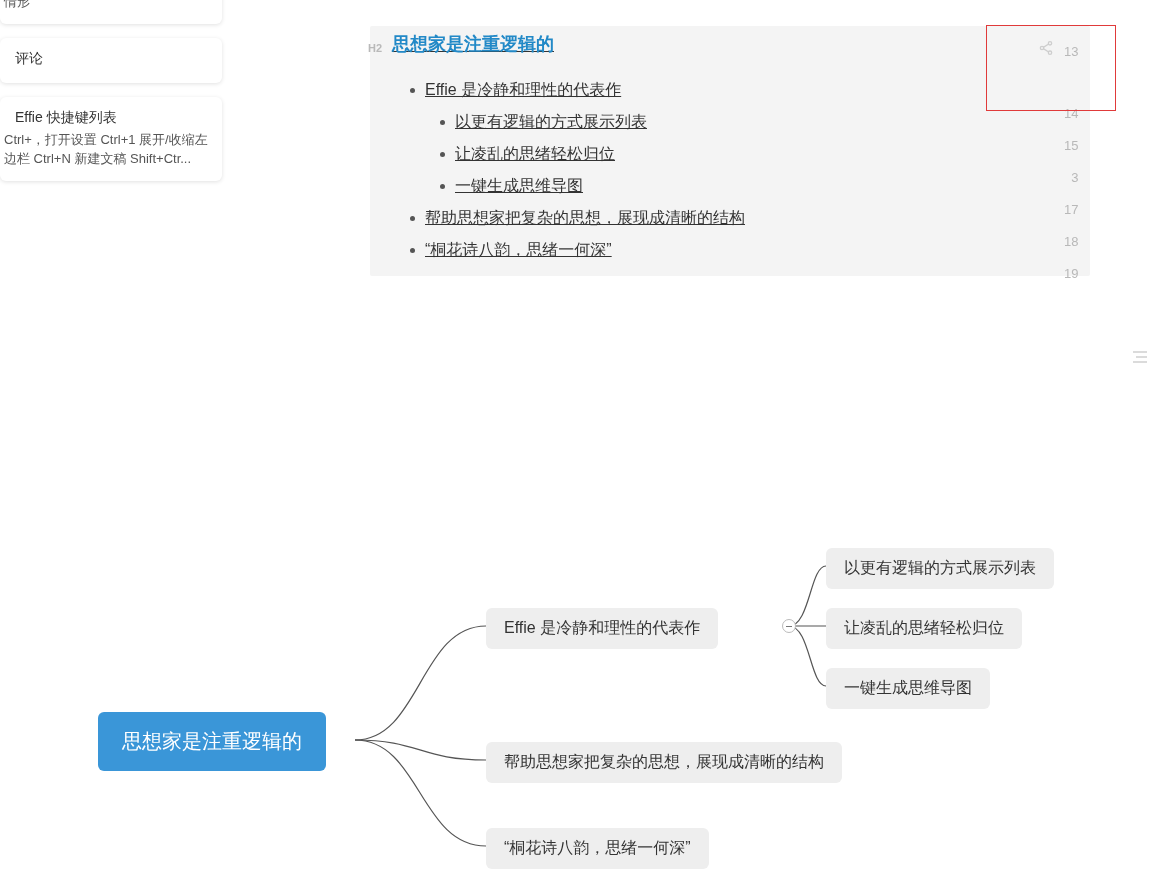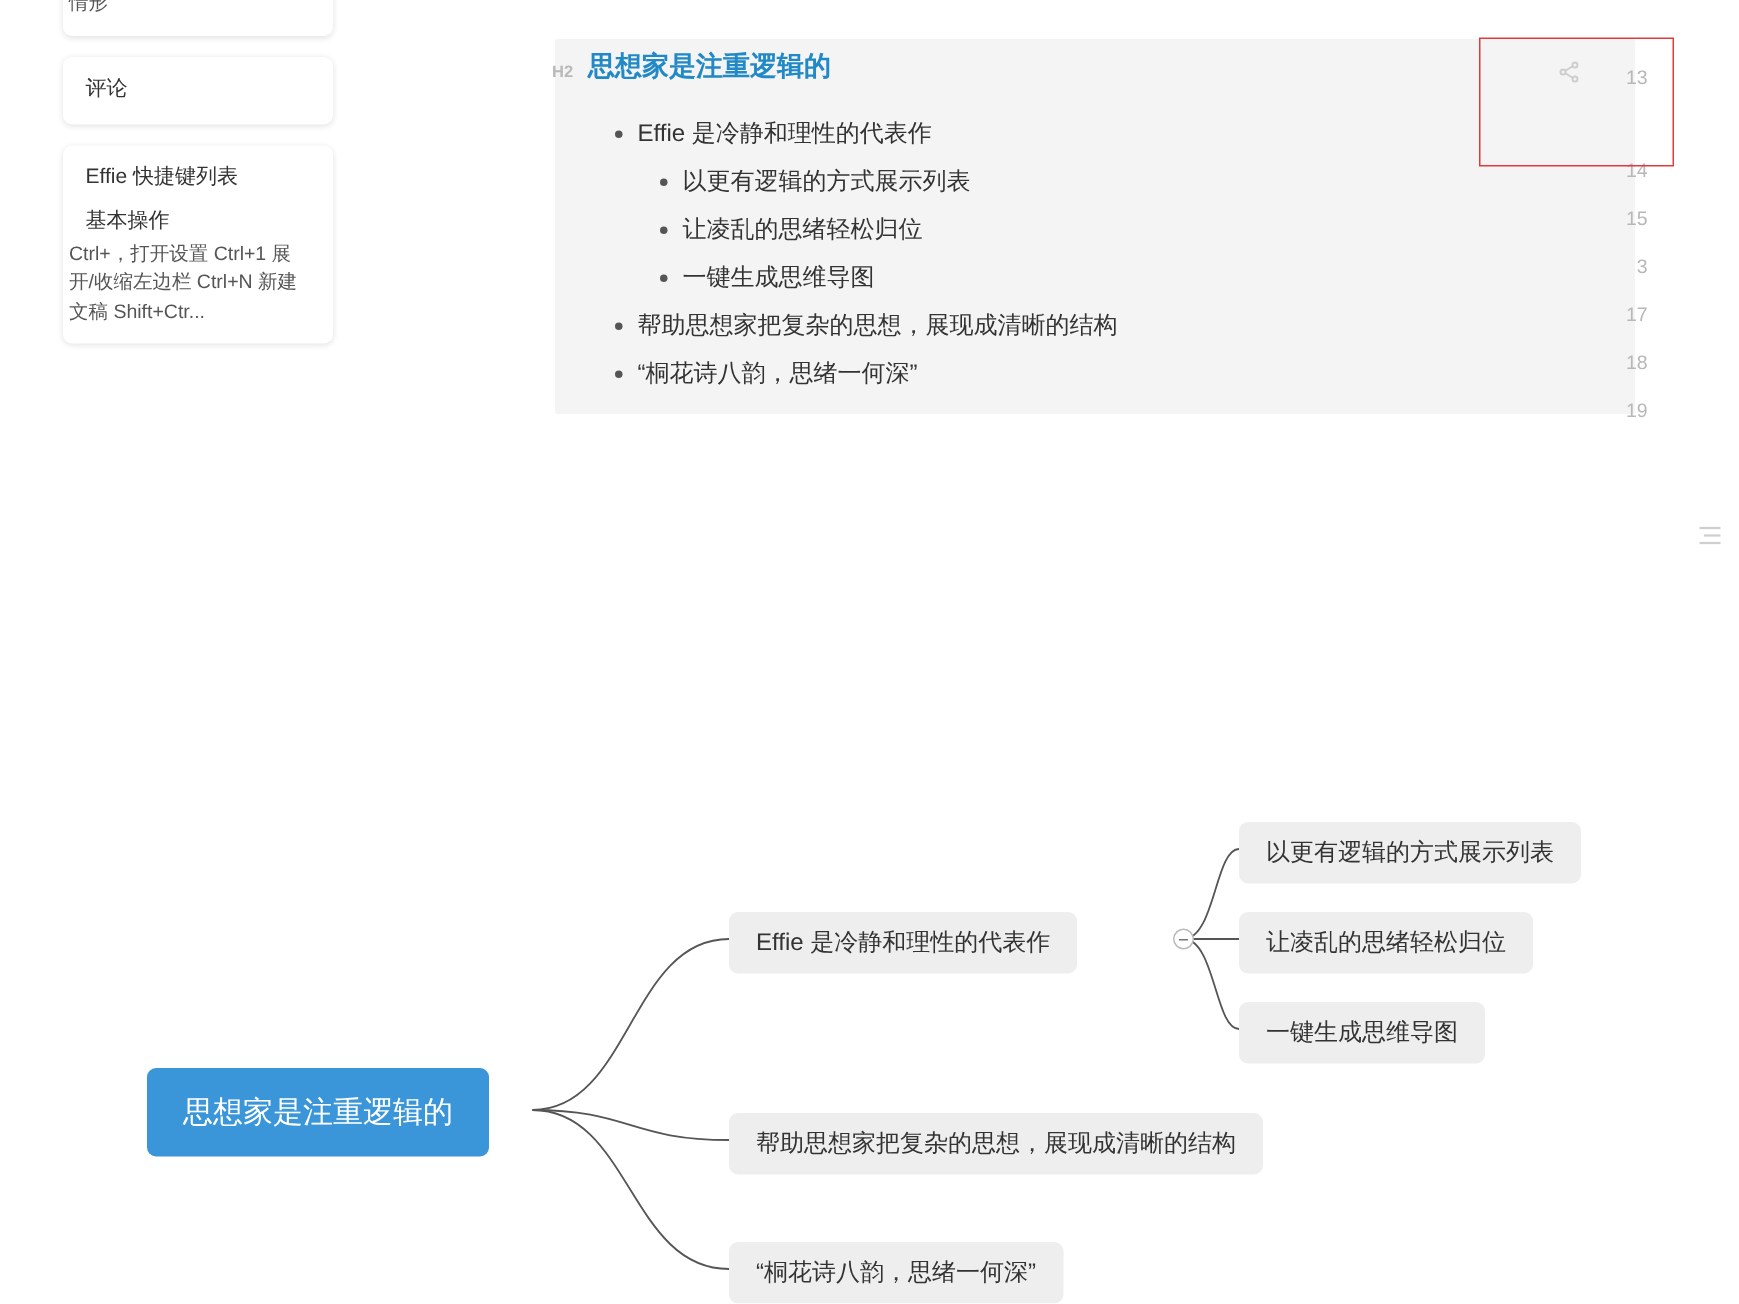--- a/index.html
+++ b/index.html
@@ -11,21 +11,20 @@
     overflow: hidden;
     position: relative;
   }
 
   
   .sidebar {
     position: absolute;
     left: 0;
     top: 0;
     width: 222px;
-    padding-left: 42px;
   }
   .card {
     background: #fff;
     border-radius: 6px;
     box-shadow: 0 1px 4px rgba(0,0,0,0.12);
     margin-bottom: 14px;
     padding: 10px 12px 12px 4px;
     font-size: 14px;
     color: #333;
     line-height: 1.5;
@@ -55,20 +54,21 @@
     background: #f4f4f4;
     border-radius: 2px;
     padding-bottom: 10px;
   }
   .editor-line {
     position: relative;
     font-size: 16px;
     color: #333;
     line-height: 32px;
     padding-left: 22px;
+    text-decoration: underline;
   }
   .h2-tag {
     position: absolute;
     left: -2px;
     top: 6px;
     font-size: 11px;
     color: #b9b9b9;
     font-weight: 600;
   }
   .h2-title {
@@ -102,21 +102,21 @@
 
   .line-numbers {
     position: absolute;
     left: 1064px;
     top: 36px;
     font-size: 13px;
     color: #b8b8b8;
     text-align: right;
     line-height: 32px;
   }
-  .line-numbers div { height: 32px; margin-left: 20px; }
+  .line-numbers div { height: 32px; }
 
   .red-box {
     position: absolute;
     left: 986px;
     top: 25px;
     width: 130px;
     height: 86px;
     border: 1px solid #e03a3a;
   }
 
@@ -182,21 +182,20 @@
 
 <div class="sidebar">
   <div class="card" style="margin-top:-18px;">
     <div class="card-trunc">情形</div>
   </div>
   <div class="card">
     <div class="card-title">评论</div>
   </div>
   <div class="card">
     <div class="card-title">Effie 快捷键列表</div>
-    <div class="card-title" style="margin-top:8px;">基本操作</div>
     <div class="sub">Ctrl+，打开设置 Ctrl+1 展开/收缩左边栏 Ctrl+N 新建文稿 Shift+Ctr...</div>
   </div>
 </div>
 
 <div class="editor-panel">
   <div class="editor-line">
     <span class="h2-tag">H2</span>
     <div class="h2-title">思想家是注重逻辑的</div>
   </div>
   <div class="editor-line bullet-l1">Effie 是冷静和理性的代表作</div>

